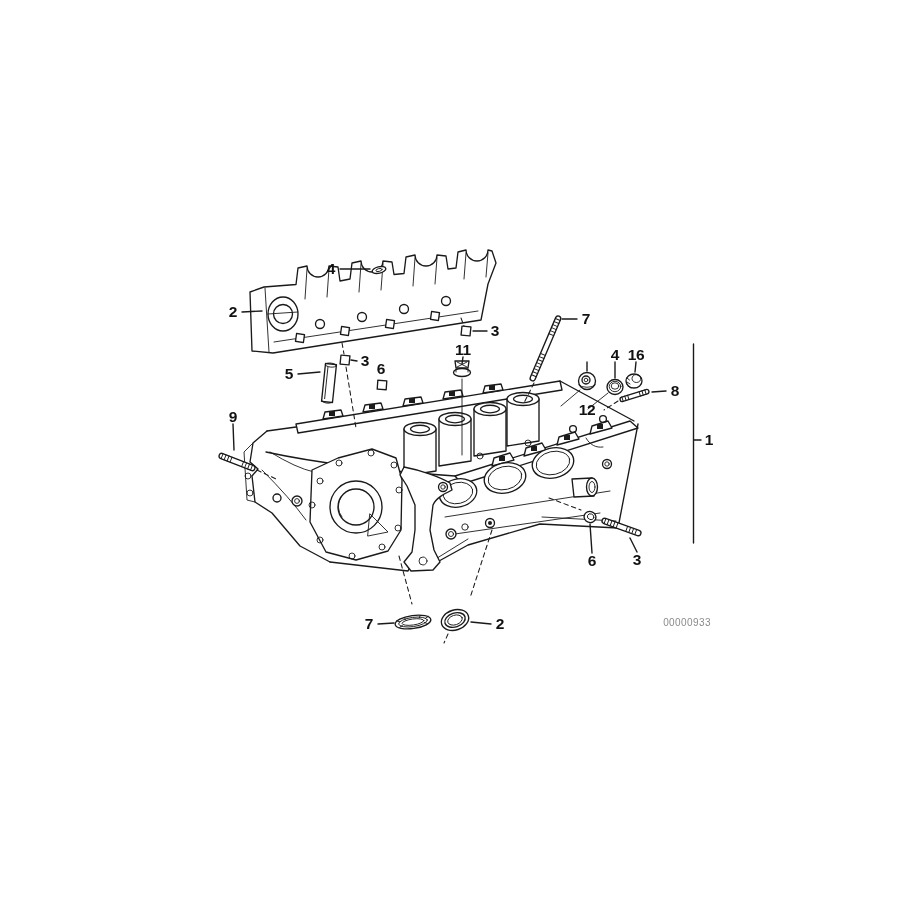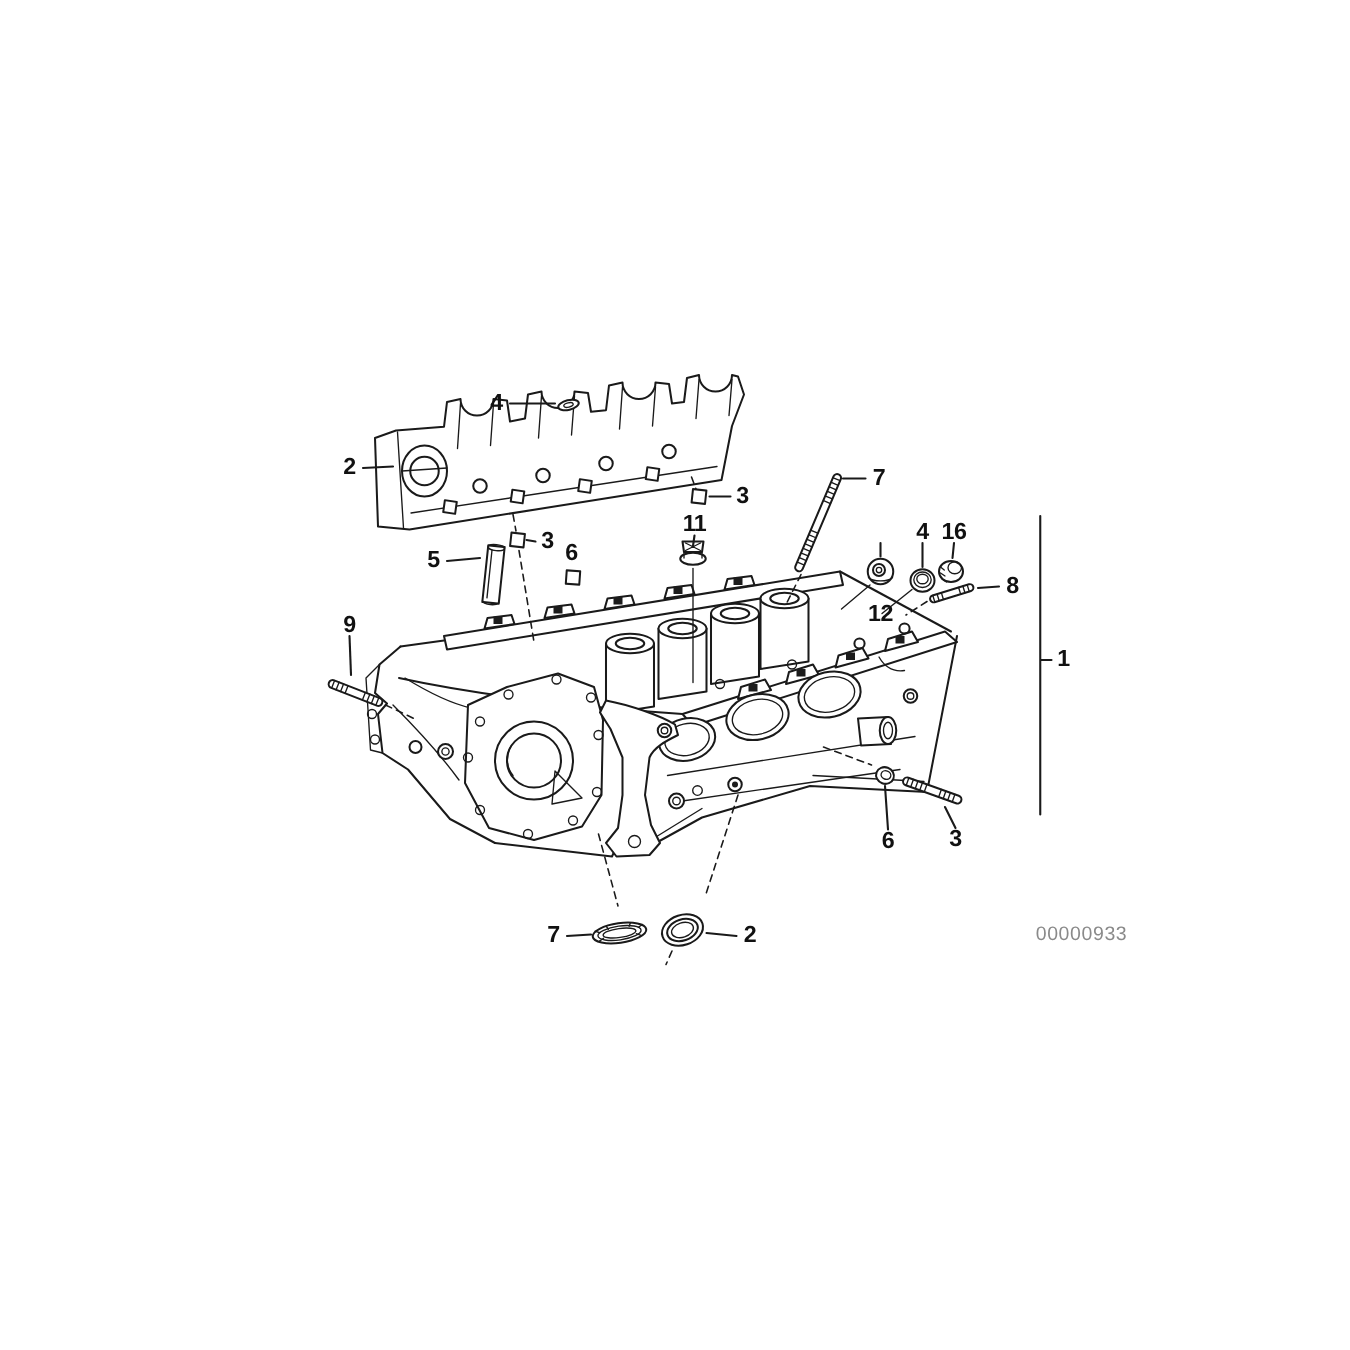--- a/index.html
+++ b/index.html
@@ -3,21 +3,21 @@
 <meta charset="utf-8">
 <style>
   html,body{margin:0;padding:0;background:#ffffff;}
   .stage{position:relative;width:900px;height:900px;background:#fff;overflow:hidden;
          font-family:"Liberation Sans","DejaVu Sans",sans-serif;}
   .stage svg{position:absolute;left:0;top:0;}
   .callout{position:absolute;transform:translate(-50%,-50%);
            font-weight:bold;font-size:15.5px;letter-spacing:-0.3px;color:#111;
            line-height:1;user-select:none;cursor:default;}
   .watermark{position:absolute;transform:translate(-50%,-50%);
-             font-size:13px;color:#8a8a8a;letter-spacing:0.4px;margin-left:34px;}
+             font-size:10px;color:#8a8a8a;letter-spacing:0.4px;}
   
   .art path,.art line,.art ellipse,.art circle,.art rect,.art polyline{
       stroke:#1a1a1a;fill:none;stroke-width:1.35;stroke-linejoin:round;stroke-linecap:round;}
   .art .w{fill:#ffffff;}
   .art .thin{stroke-width:0.9;}
   .art .dash{stroke-width:1.05;stroke-dasharray:4.5 3.5;}
   .art .dark{fill:#1c1c1c;stroke:none;}
 </style>
 </head>
 <body>

